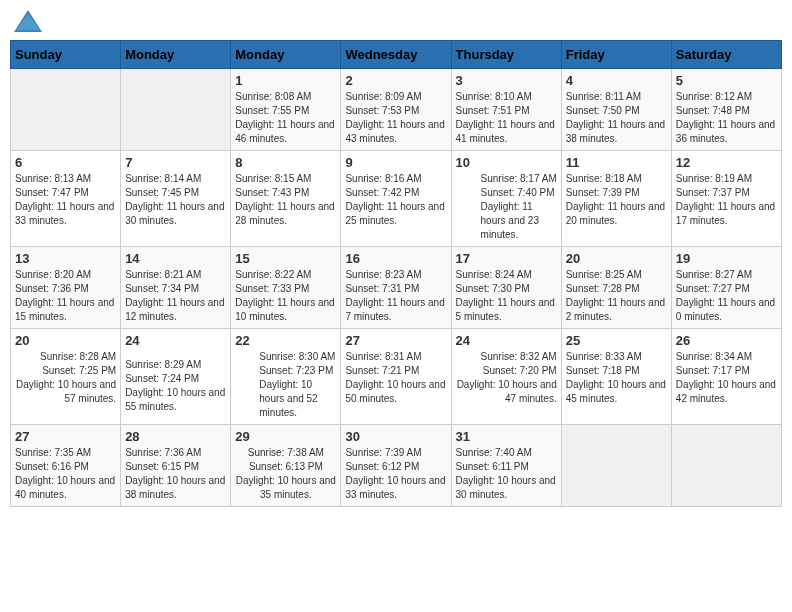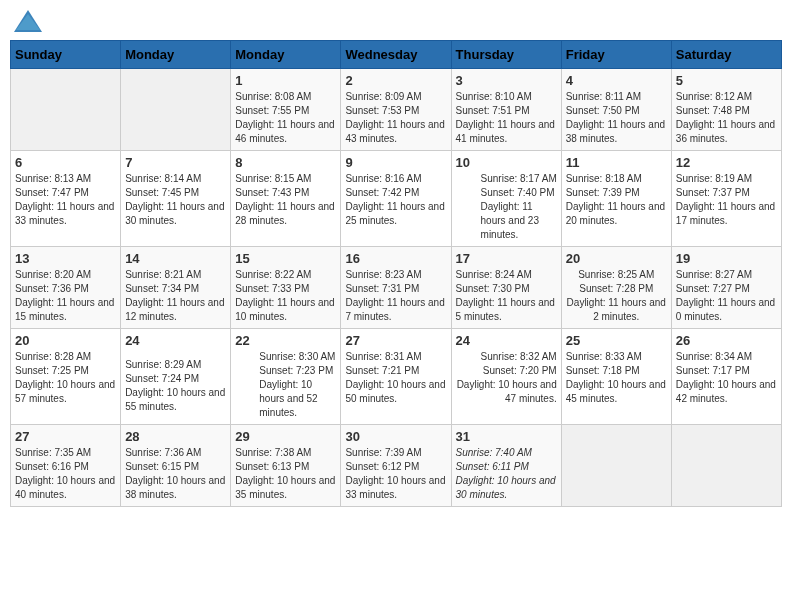--- a/index.html
+++ b/index.html
@@ -230,35 +230,35 @@
 Daylight: 11 hours and 7 minutes.</div>
         </td>
         <td>
           <span class="day-number">17</span>
           <div class="day-info" style="white-space: pre-line;">Sunrise: 8:24 AM
 Sunset: 7:30 PM
 Daylight: 11 hours and 5 minutes.</div>
         </td>
         <td>
           <span class="day-number">20</span>
-          <div class="day-info" style="white-space: pre-line; text-align: center;">Sunrise: 8:25 AM
+          <div class="day-info" style="white-space: pre-line;">Sunrise: 8:25 AM
 Sunset: 7:28 PM
 Daylight: 11 hours and 2 minutes.</div>
         </td>
         <td>
           <span class="day-number">19</span>
           <div class="day-info" style="white-space: pre-line;">Sunrise: 8:27 AM
 Sunset: 7:27 PM
 Daylight: 11 hours and 0 minutes.</div>
         </td>
       </tr>
       <tr>
         <td>
           <span class="day-number">20</span>
-          <div class="day-info" style="white-space: pre-line;">Sunrise: 8:28 AM
+          <div class="day-info" style="white-space: pre-line; text-align: right;">Sunrise: 8:28 AM
 Sunset: 7:25 PM
 Daylight: 10 hours and 57 minutes.</div>
         </td>
         <td>
           <span class="day-number">24</span>
           <div class="day-info" style="white-space: pre-line; margin-top: 10px;">Sunrise: 8:29 AM
 Sunset: 7:24 PM
 Daylight: 10 hours and 55 minutes.</div>
         </td>
         <td>
@@ -300,33 +300,33 @@
 Daylight: 10 hours and 40 minutes.</div>
         </td>
         <td>
           <span class="day-number">28</span>
           <div class="day-info" style="white-space: pre-line;">Sunrise: 7:36 AM
 Sunset: 6:15 PM
 Daylight: 10 hours and 38 minutes.</div>
         </td>
         <td>
           <span class="day-number">29</span>
-          <div class="day-info" style="white-space: pre-line;">Sunrise: 7:38 AM
+          <div class="day-info" style="white-space: pre-line; text-align: center;">Sunrise: 7:38 AM
 Sunset: 6:13 PM
 Daylight: 10 hours and 35 minutes.</div>
         </td>
         <td>
           <span class="day-number">30</span>
           <div class="day-info" style="white-space: pre-line;">Sunrise: 7:39 AM
 Sunset: 6:12 PM
 Daylight: 10 hours and 33 minutes.</div>
         </td>
         <td>
           <span class="day-number">31</span>
-          <div class="day-info" style="white-space: pre-line; font-style: italic;">Sunrise: 7:40 AM
+          <div class="day-info" style="white-space: pre-line;">Sunrise: 7:40 AM
 Sunset: 6:11 PM
 Daylight: 10 hours and 30 minutes.</div>
         </td>
         <td class="empty-cell"></td>
         <td class="empty-cell"></td>
       </tr>
     </tbody>
 </table>
 
 </body></html>

